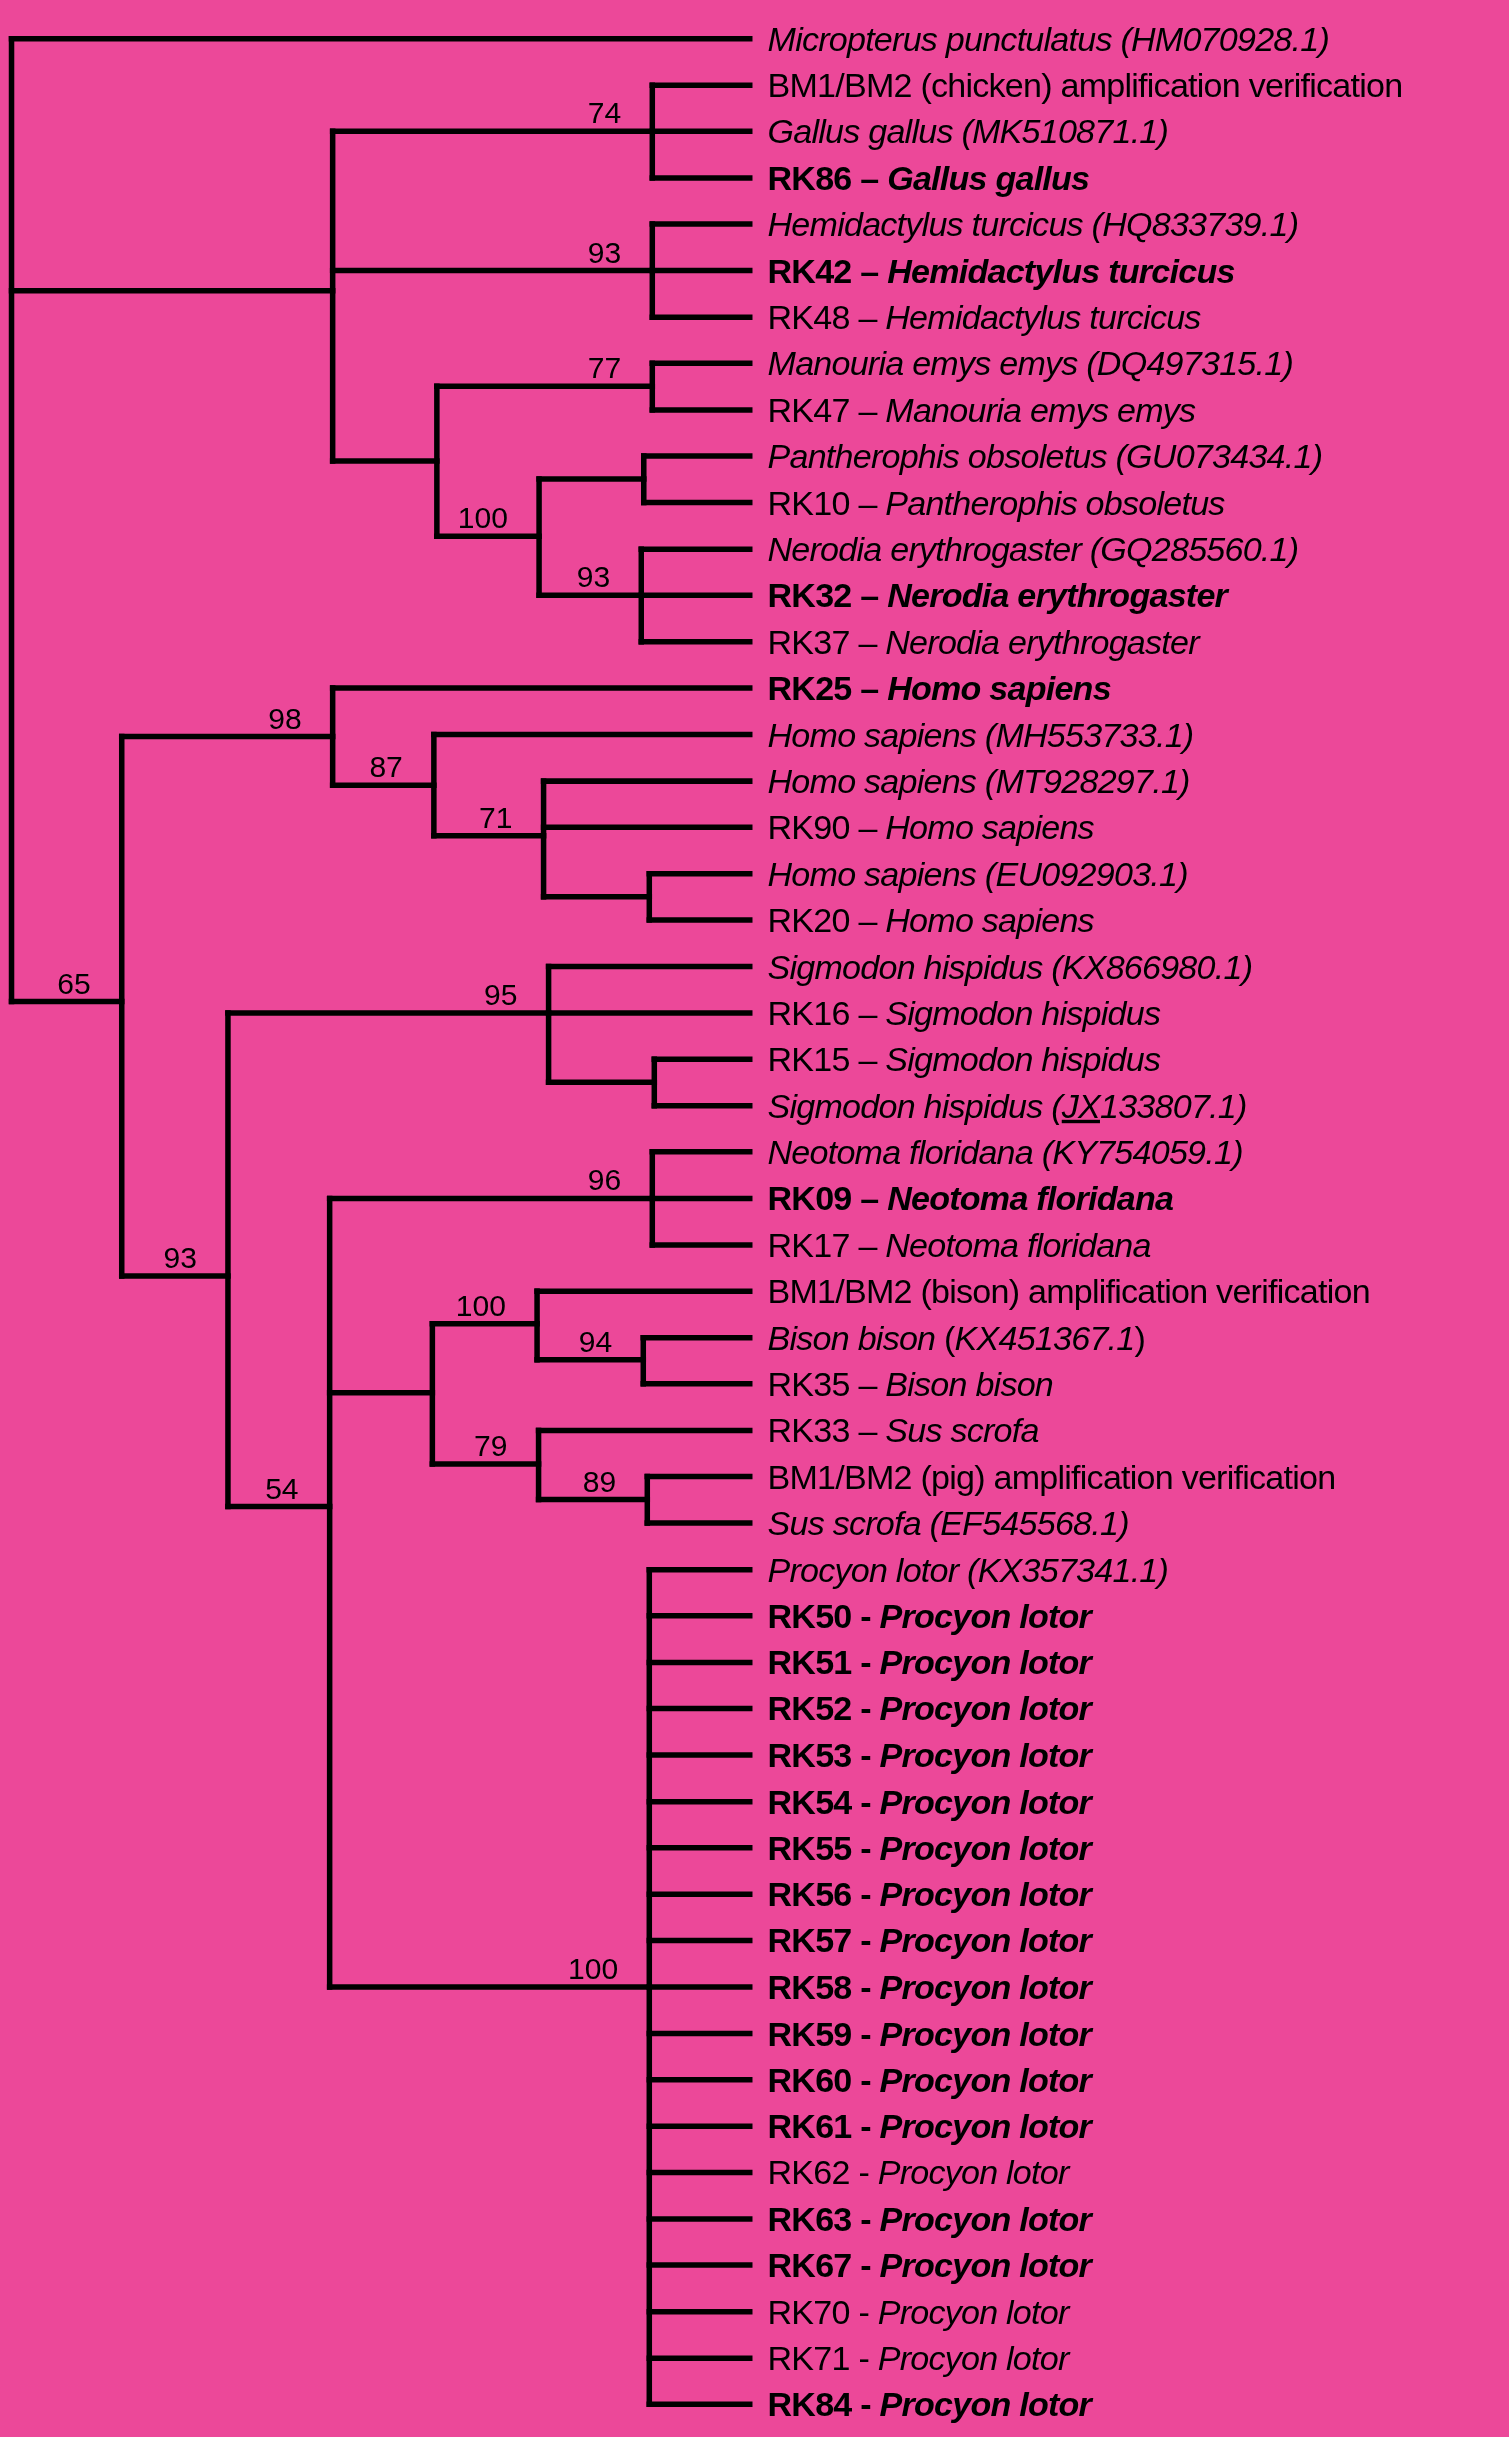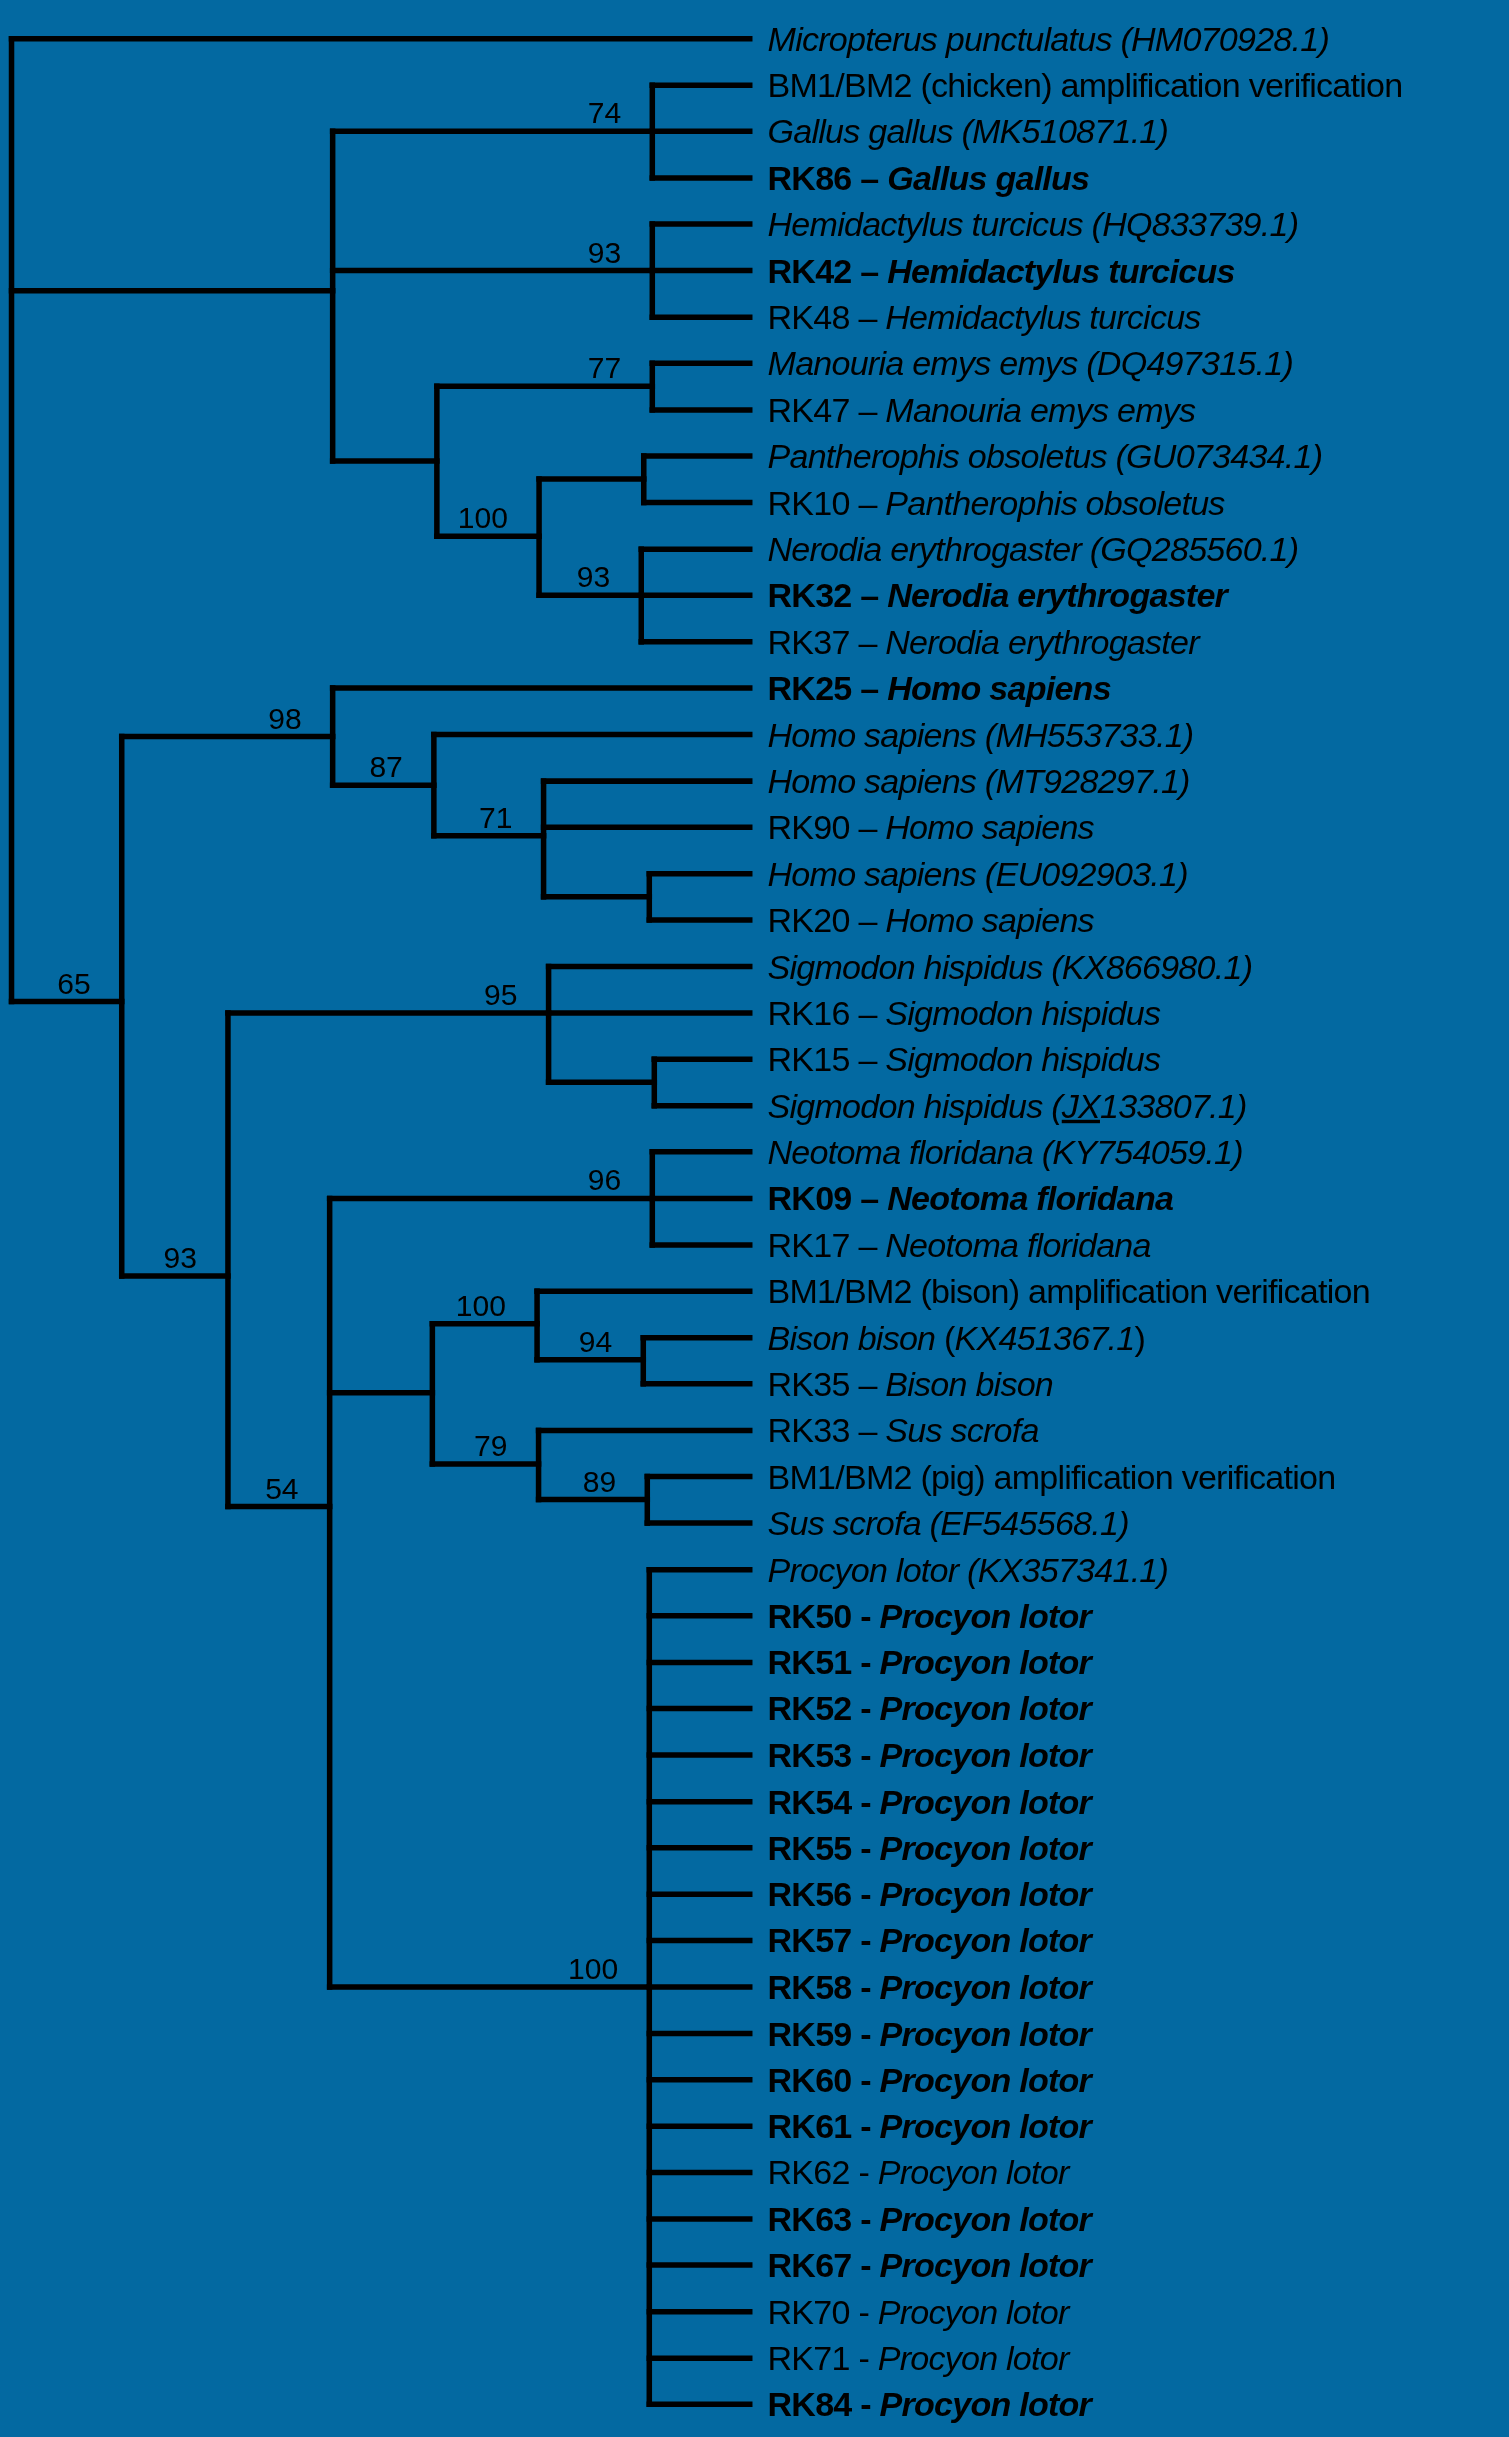--- a/index.html
+++ b/index.html
@@ -4,21 +4,21 @@
 <style>
   html, body {
     margin: 0;
     padding: 0;
     background: #ffffff;
   }
   #figure-wrap {
     position: relative;
     width: 1510px;
     height: 2438px;
-    background: #0369a1;
+    background: #ec4899;
     overflow: hidden;
   }
   svg text {
     font-family: "Liberation Sans", "DejaVu Sans", sans-serif;
     fill: #000000;
   }
   .leaf-text {
     font-size: 68px;
     letter-spacing: -1.5px;
   }

